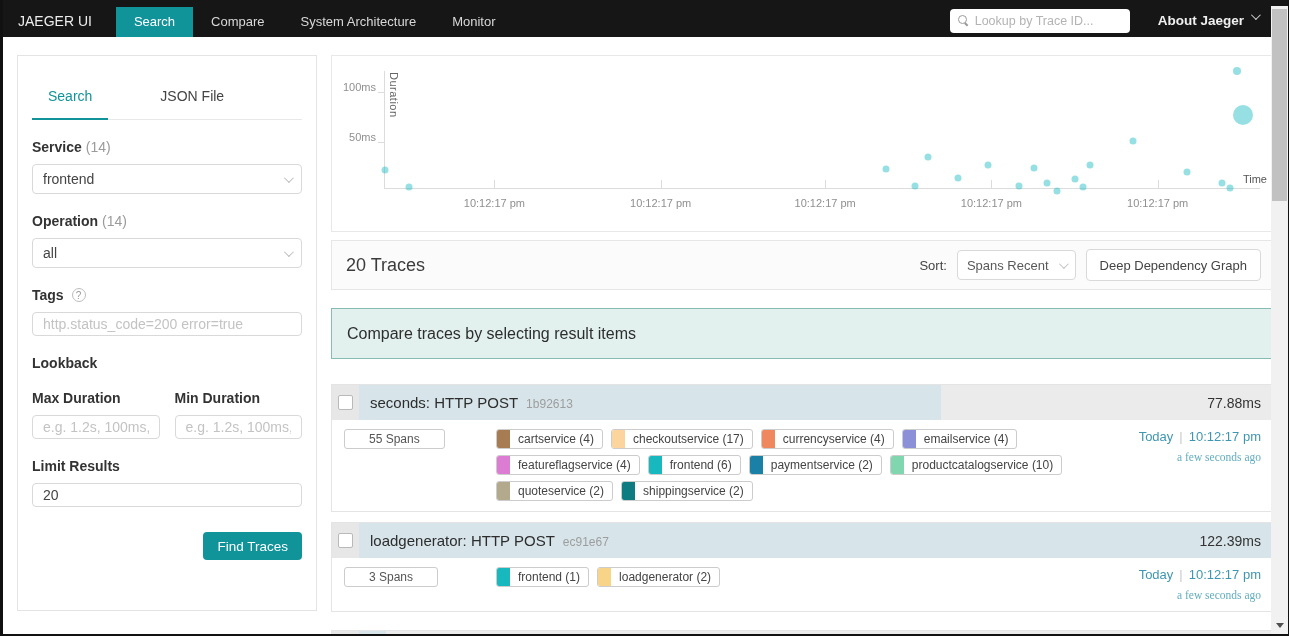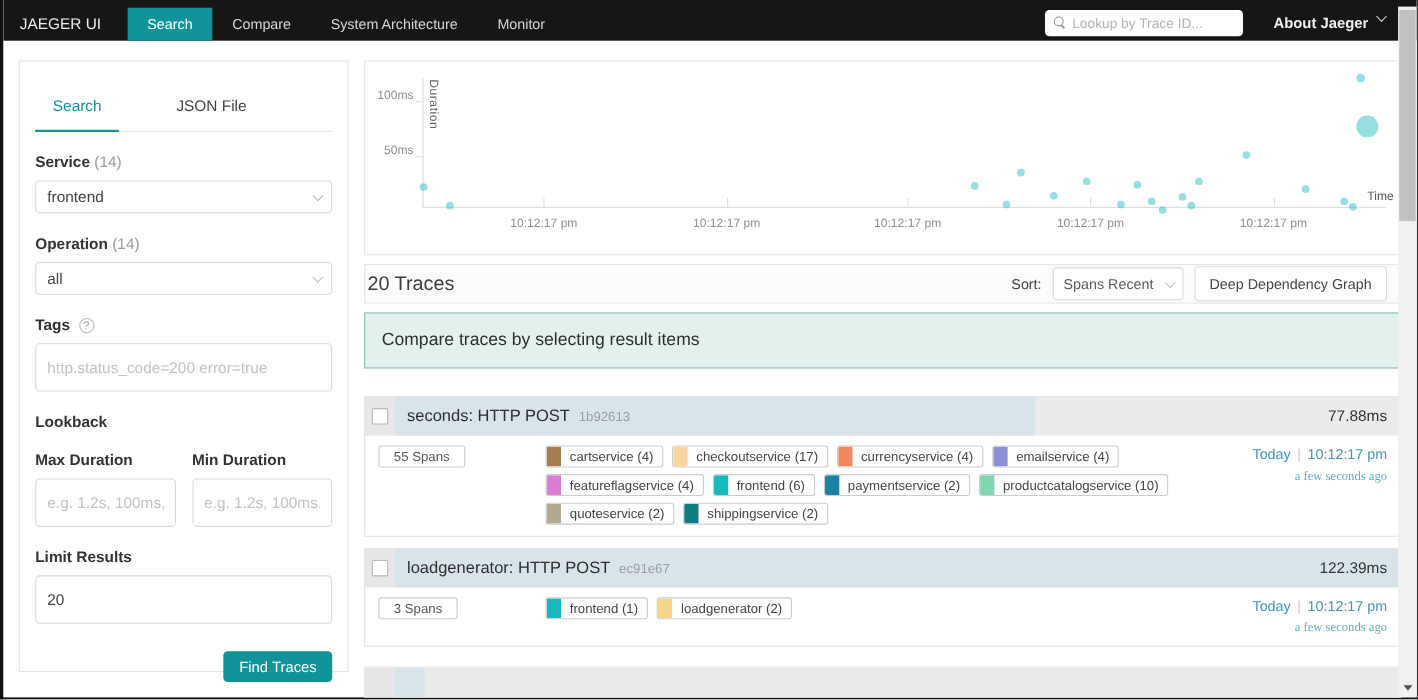--- a/index.html
+++ b/index.html
@@ -31,21 +31,21 @@
   .side-tabs { display:flex; gap:0; border-bottom:1px solid #e8e8e8; margin-top:14px; }
   .side-tab { font-size:14px; color:#444; padding:18px 16px 14px 16px; cursor:pointer; }
   .side-tab.active { color:#11939a; border-bottom:2px solid #11939a; margin-bottom:-1px; }
   .side-tab + .side-tab { margin-left:36px; }
   .fld { margin-top:19px; }
   .fld-label { font-size:14px; color:#333; font-weight:bold; }
   .fld-label .cnt { color:#9b9b9b; font-weight:normal; }
   .selectbox { margin-top:9px; height:30px; border:1px solid #d9d9d9; border-radius:4px; background:#fff;
                display:flex; align-items:center; padding:0 10px; font-size:14px; color:#444; cursor:pointer; }
   .selectbox .chev { border-color:#bfbfbf; margin-left:auto; }
-  .txt { margin-top:9px; height:44px; width:100%; border:1px solid #d9d9d9; border-radius:4px; padding:0 10px;
+  .txt { margin-top:9px; height:24px; width:100%; border:1px solid #d9d9d9; border-radius:4px; padding:0 10px;
          font-size:14px; color:#444; outline:none; font-family:"Liberation Sans",sans-serif; }
   .txt::placeholder { color:#c3c3c3; }
   .qmark { display:inline-block; width:14px; height:14px; border:1px solid #bdbdbd; border-radius:50%;
            font-size:10px; line-height:13px; text-align:center; color:#9a9a9a; font-weight:normal; vertical-align:1px; margin-left:4px; }
   .two-col { display:flex; gap:15px; }
   .two-col .col { flex:1; min-width:0; }
   .btn-row { display:flex; justify-content:flex-end; margin-top:25px; }
   .find-btn { background:#11939a; color:#fff; font-size:13.5px; border:none; border-radius:4px;
               padding:0 14px; height:28px; cursor:pointer; font-family:"Liberation Sans",sans-serif; }
 
@@ -56,22 +56,22 @@
   .chart-inner { position:absolute; left:52px; top:15px; right:13px; bottom:42px;
                  border-left:1px solid #dcdcdc; border-bottom:1px solid #dcdcdc; }
   .ylab { position:absolute; right:calc(100% + 9px); transform:translateY(-50%); font-size:11px; color:#8f8f8f; white-space:nowrap; }
   .ydash { position:absolute; right:100%; width:7px; height:1px; background:#dcdcdc; }
   .xtick { position:absolute; bottom:0; width:1px; height:8px; background:#dcdcdc; }
   .xlab { position:absolute; top:calc(100% + 9px); transform:translateX(-50%); font-size:11px; color:#8f8f8f; white-space:nowrap; }
   .dur-label { position:absolute; left:56px; top:16px; writing-mode:vertical-rl; font-size:11px; color:#666; letter-spacing:.5px; }
   .time-label { position:absolute; right:6px; bottom:46px; font-size:11px; color:#555; }
   .dot { position:absolute; border-radius:50%; background:#17b8be; opacity:.45; transform:translate(-50%,50%); cursor:pointer; }
 
-  .results-bar { height:36px; background:#fbfbfb; border:1px solid #e6e6e6; display:flex; align-items:center;
-                 padding:0 12px 0 2px; margin-bottom:8px; }
+  .results-bar { height:50px; background:#fbfbfb; border:1px solid #e6e6e6; display:flex; align-items:center;
+                 padding:0 12px 0 14px; margin-bottom:18px; }
   .results-count { font-size:18px; color:#3c3c3c; }
   .results-right { margin-left:auto; display:flex; align-items:center; gap:10px; }
   .sort-label { font-size:13px; color:#444; }
   .sort-select { height:30px; min-width:108px; border:1px solid #d9d9d9; border-radius:4px; background:#fff;
                  display:flex; align-items:center; gap:10px; padding:0 9px; font-size:13px; color:#595959; cursor:pointer; }
   .sort-select .chev { border-color:#c4c4c4; margin-left:auto; }
   .ddg-btn { height:32px; border:1px solid #d9d9d9; border-radius:4px; background:#fff; font-size:13px; color:#444;
              padding:0 13px; cursor:pointer; font-family:"Liberation Sans",sans-serif; }
 
   .banner { height:51px; background:#e2f1ee; border:1px solid #86bcb3; display:flex; align-items:center;
@@ -83,21 +83,21 @@
   .checkbox { width:15px; height:15px; background:#fff; border:1px solid #b9b9b9; border-radius:2px; cursor:pointer; }
   .tc-bar { position:relative; flex:1; background:#ebebeb; display:flex; align-items:center; }
   .tc-fill { position:absolute; left:0; top:0; bottom:0; background:#d7e5ea; }
   .tc-title-wrap { position:relative; display:flex; align-items:baseline; width:100%; padding:0 12px 0 11px; }
   .tc-title { font-size:15px; color:#2d2d2d; }
   .tc-id { font-size:12px; color:#9d9d9d; margin-left:8px; }
   .tc-dur { margin-left:auto; font-size:14px; color:#333; }
   .tc-body { display:flex; align-items:flex-start; padding:9px 12px 10px 12px; }
   .spans-col { width:152px; flex:0 0 auto; }
   .pill { display:inline-flex; align-items:center; height:20px; border:1px solid #ccc; border-radius:3px;
-          background:#fff; font-size:12px; color:#555; padding:0 13px; }
+          background:#fff; font-size:12px; color:#555; padding:0 24px; }
   .tags-col { flex:1; display:flex; flex-wrap:wrap; gap:6px 8px; padding-right:14px; }
   .tag { display:inline-flex; align-items:stretch; height:20px; border:1px solid #ccc; border-radius:3px; background:#fff; overflow:hidden; }
   .tag-swatch { width:13px; flex:0 0 auto; }
   .tag-label { font-size:12px; color:#444; padding:0 8px; line-height:18px; }
   .dates-col { flex:0 0 auto; min-width:150px; text-align:right; }
   .date-line { font-size:13px; color:#3f96b2; }
   .date-sep { color:#c9c9c9; padding:0 6px; }
   .rel-line { font-size:11.5px; color:#62aebf; margin-top:7px;font-family:Liberation Serif, serif; }
 
   

